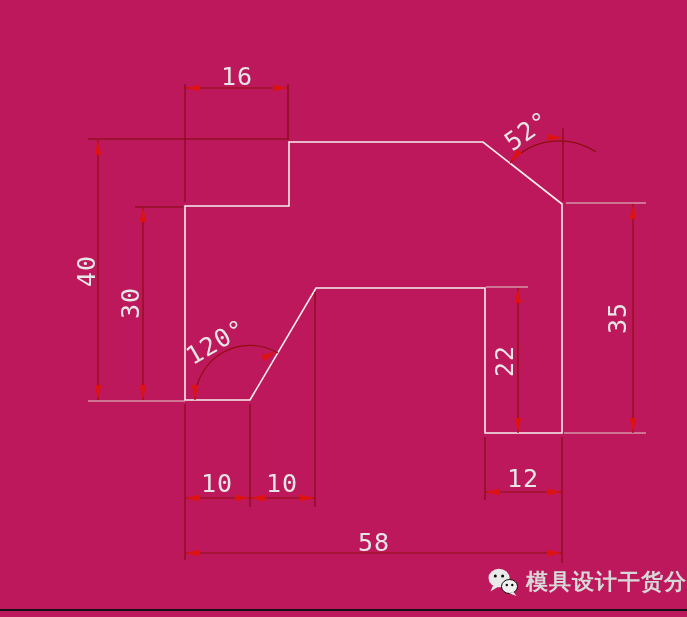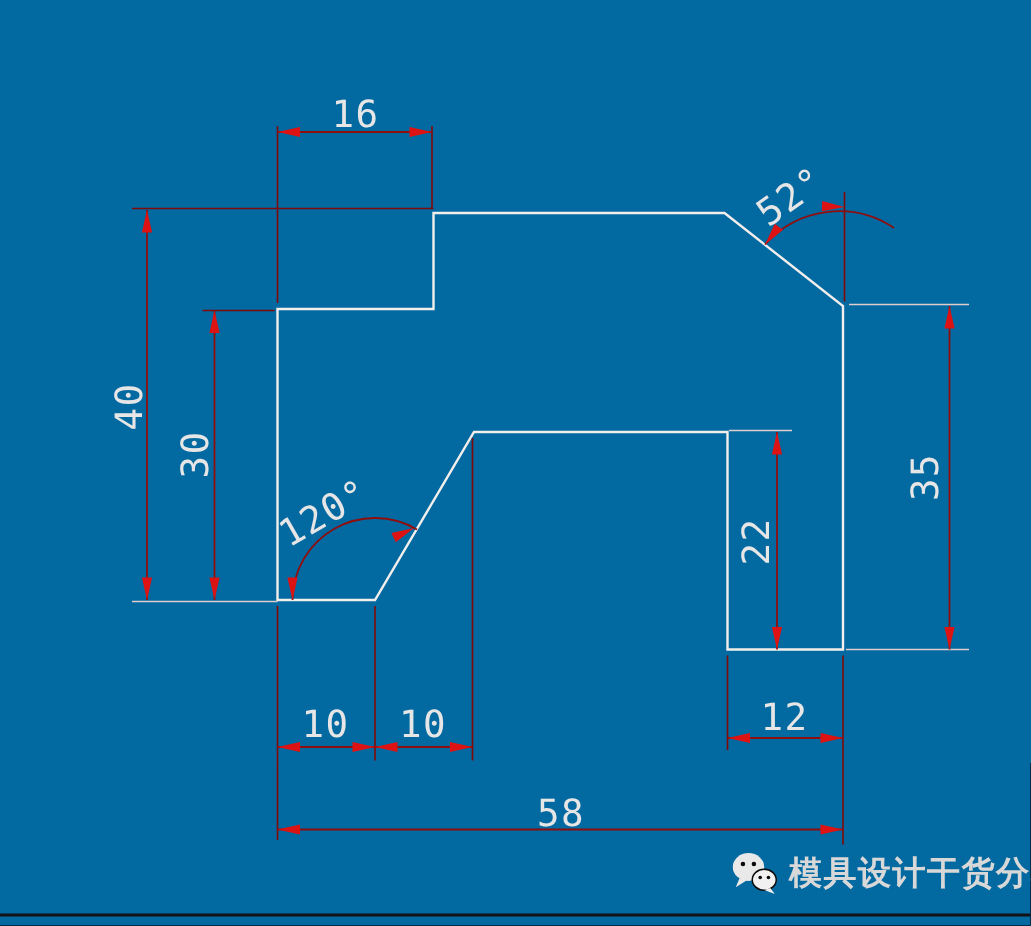--- a/index.html
+++ b/index.html
@@ -28,21 +28,21 @@
   }
   .watermark .wx{width:32px;height:32px;flex:0 0 auto;}
   .bottom-rule{
     position:absolute;left:0;top:609px;width:687px;height:2px;
     background:#121216;
   }
 </style>
 </head>
 <body>
 
-<div class="stage" style="background: #0369a1;">
+<div class="stage" style="background: #be185d;">
 
   <svg class="cad" id="cad-svg" xmlns="http://www.w3.org/2000/svg" width="687" height="617" viewBox="0 0 687 617">
     <g id="g-ext"></g>
     <g id="g-shape">
         <polygon points="185,206 289,206 289,142 483,142 562,204 562,433 485,433 485,288 316,288 250,400 185,400" fill="none" stroke="#f3efec" stroke-width="1.6" stroke-linejoin="miter"></polygon>
       </g>
     <g id="g-dims">
         <g>
           <line x1="185" y1="84" x2="185" y2="202" stroke="#7e0b0b" stroke-width="1.1"></line>
           <line x1="288" y1="84" x2="288" y2="139" stroke="#7e0b0b" stroke-width="1.1"></line>

